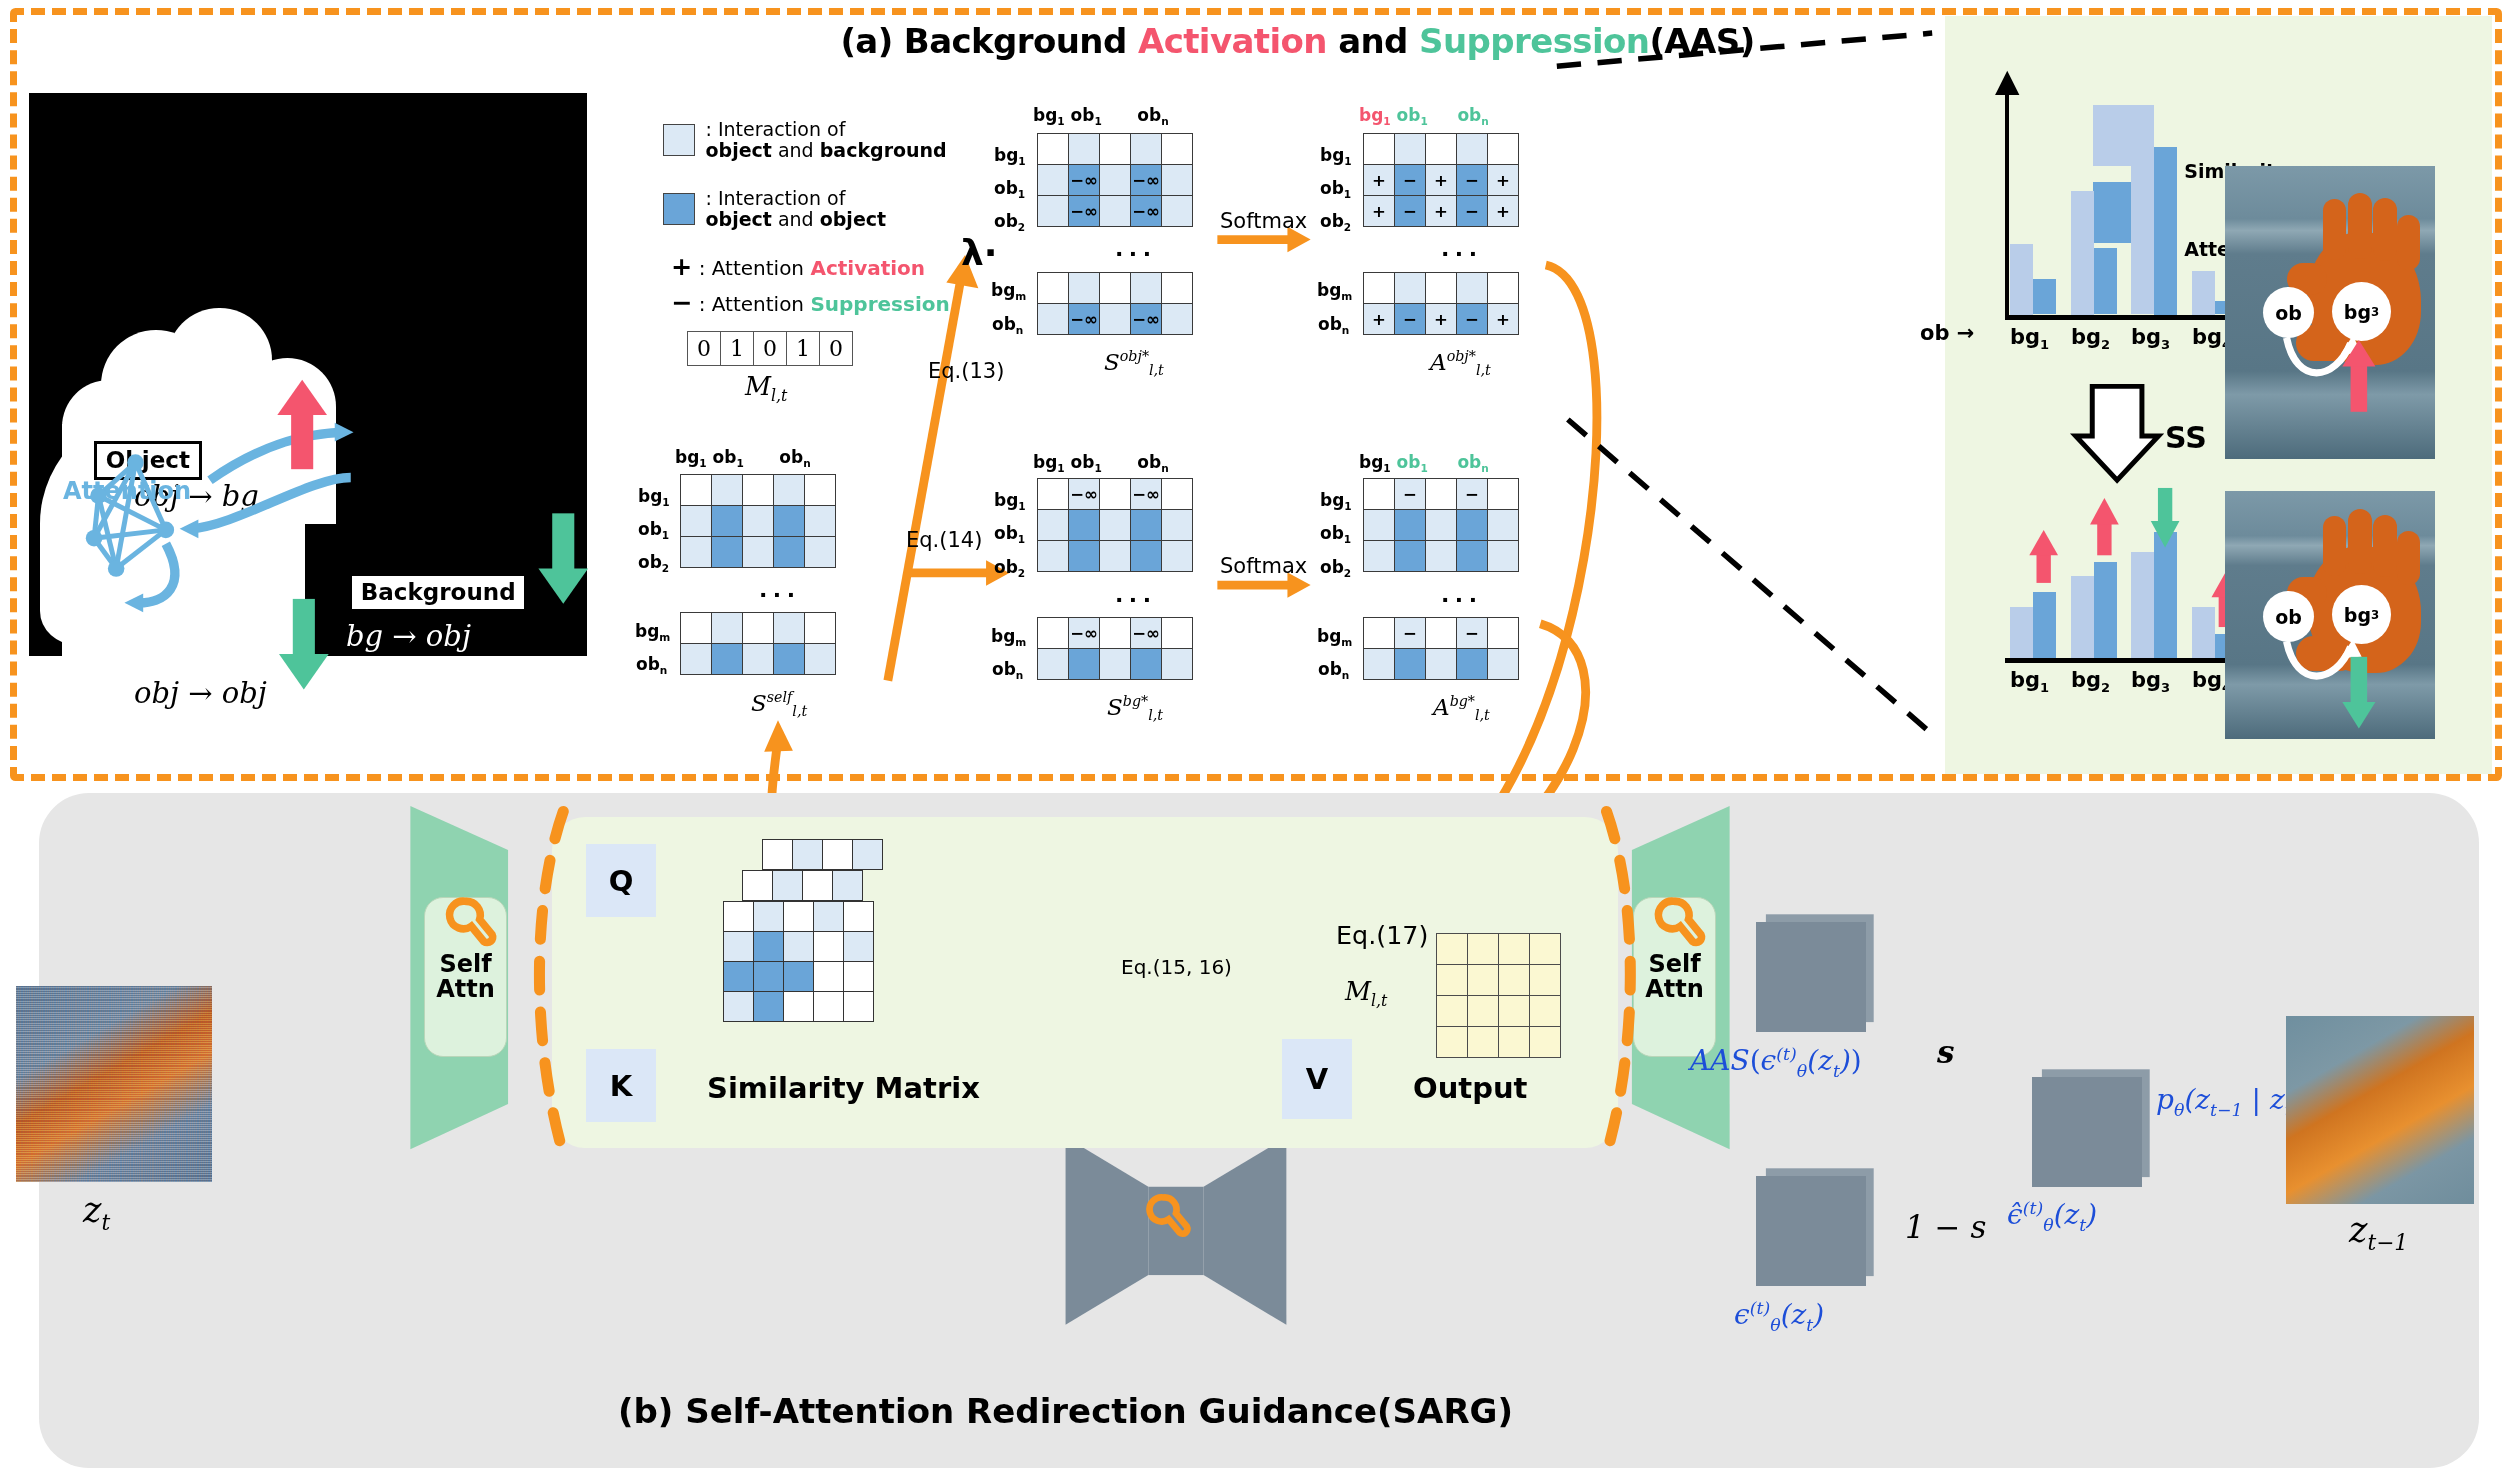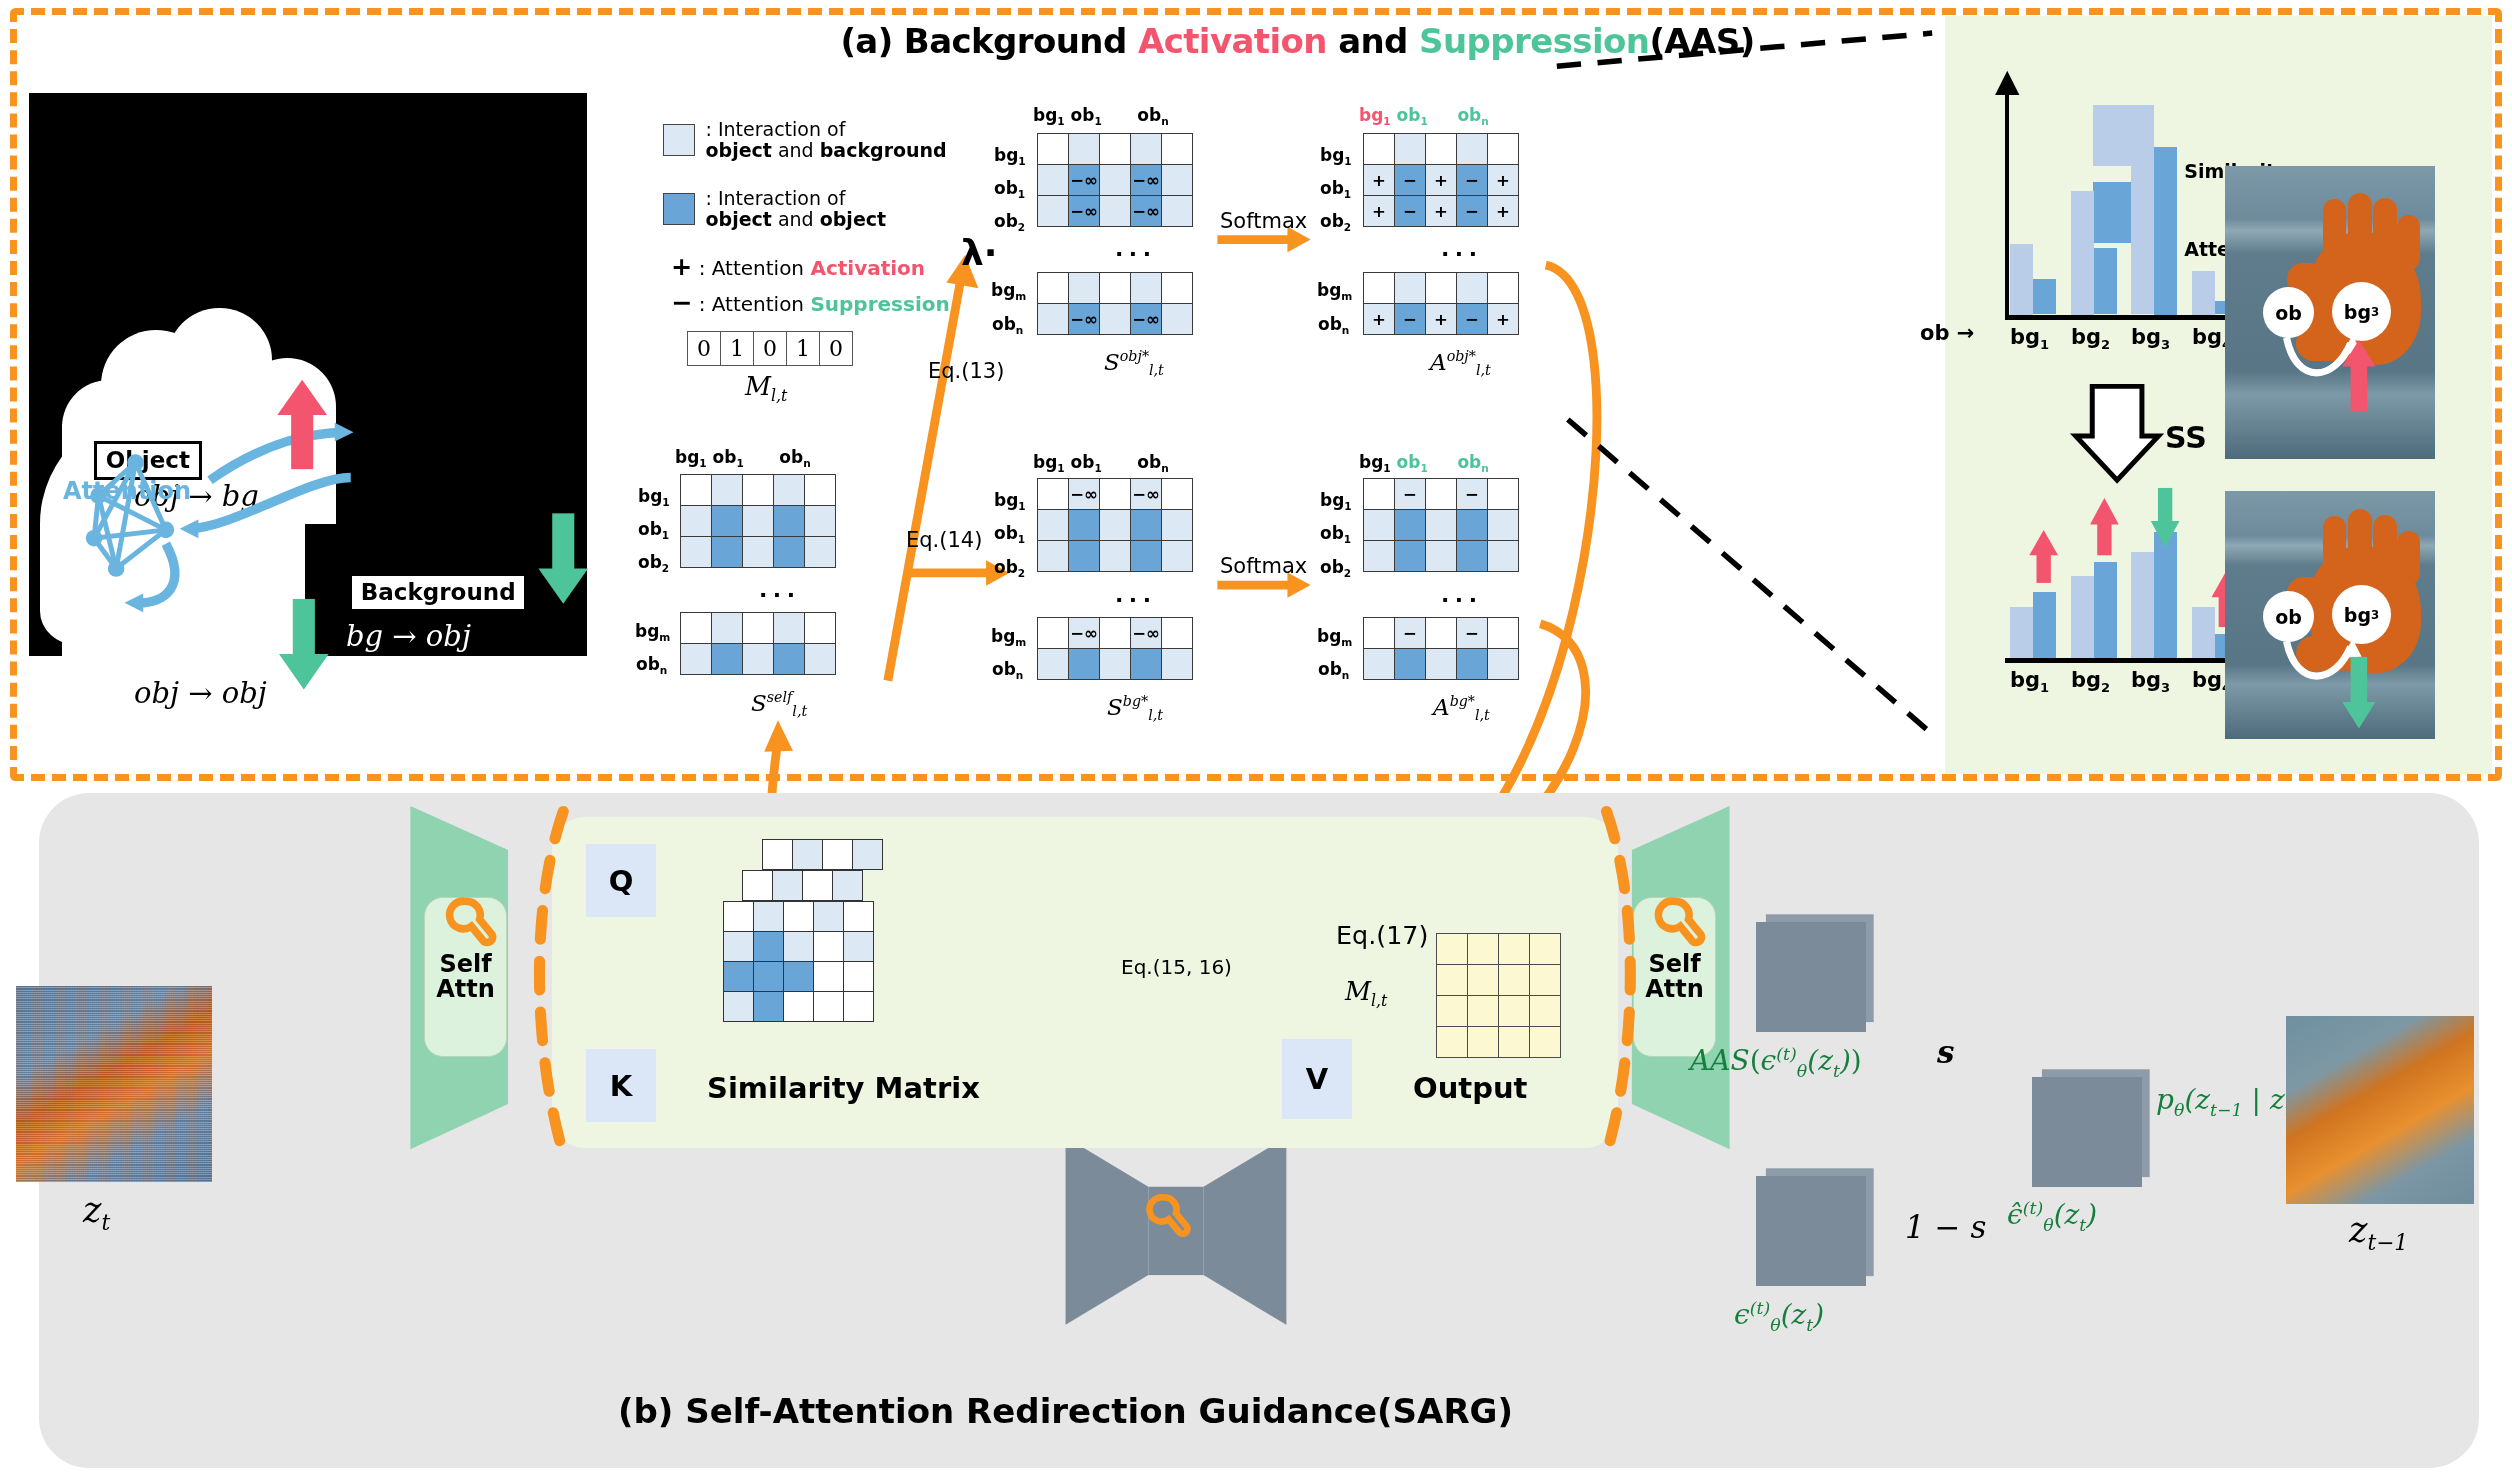--- a/index.html
+++ b/index.html
@@ -137,21 +137,21 @@
     box-shadow: 8.8px -8.8px 0 -1.1px #8d9ca8;
   }
   .zimg { position:absolute; }
   .noise {
     position:absolute; inset:0;
     background-image:
       repeating-linear-gradient(0deg, rgba(255,255,255,.18) 0 1.1px, rgba(0,0,0,.18) 1.1px 2.2px),
       repeating-linear-gradient(90deg, rgba(255,0,0,.10) 0 1.1px, rgba(0,0,255,.10) 1.1px 2.2px);
     mix-blend-mode:overlay;
   }
-  .mathlbl { position:absolute; font-size:26.5px; white-space:nowrap; color:#15803d; }
+  .mathlbl { position:absolute; font-size:26.5px; white-space:nowrap; color:#1d4ed8; }
   .outgrid { position:absolute; border-collapse:collapse; }
   .outgrid td { width:31px; height:31px; background:#fbf8d2; border:1.7px solid #4c4c4c; }
   .simstack { position:absolute; }
   .simtab { position:absolute; border-collapse:collapse; }
   .simtab td { width:30px; height:30px; border:1.7px solid #333; }
   sub { font-size:0.62em; }
   sup { font-size:0.62em; }
 </style>
 </head>
 <body>

